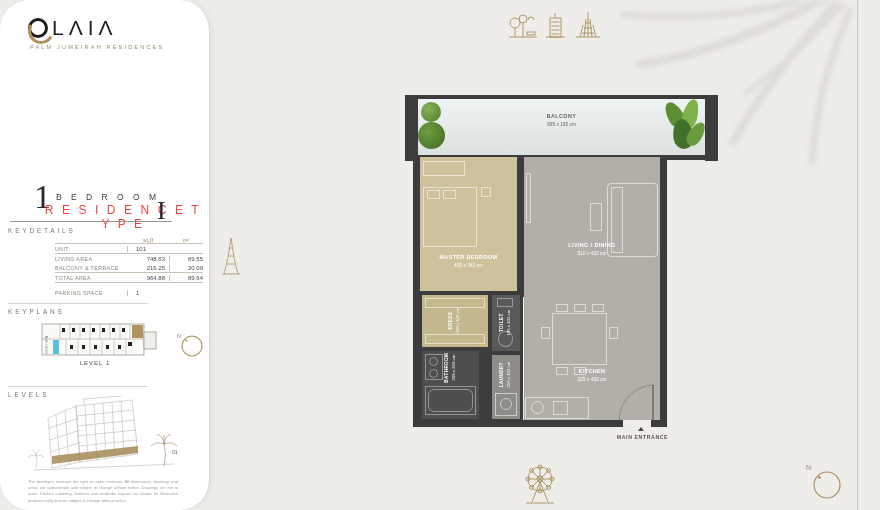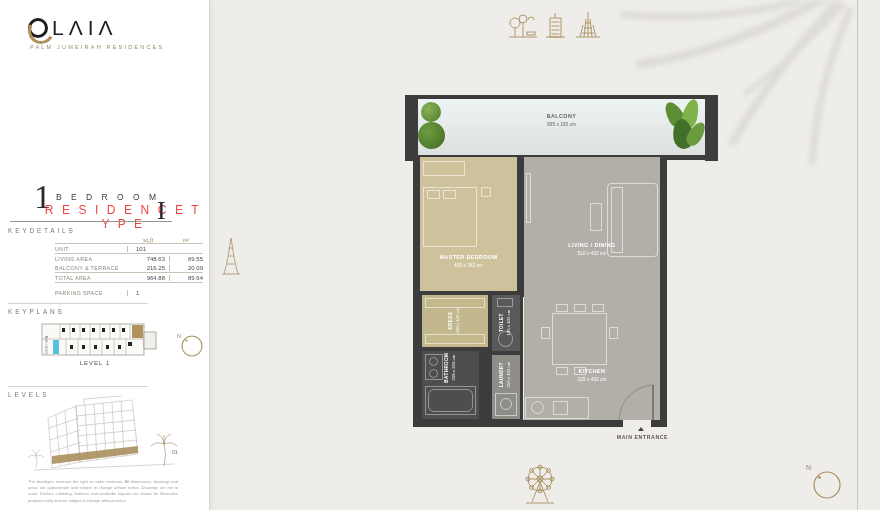--- a/index.html
+++ b/index.html
@@ -1,21 +1,21 @@
 <!DOCTYPE html>
 <html><head>
 <meta charset="utf-8">
 <style>
   * { margin:0; padding:0; box-sizing:border-box; }
   body { font-family:"Liberation Sans", sans-serif; background:#ffffff; }
   #canvas { position:relative; width:880px; height:510px; background:#efedea; overflow:hidden; }
 
   
   .sidebar { position:absolute; left:0; top:0; width:210px; height:510px; background:#ffffff;
-             border-right:1px solid #d9d6d1; box-shadow:2px 0 6px rgba(0,0,0,.05); z-index:5; }
+             border-right:1px solid #d9d6d1; box-shadow:2px 0 6px rgba(0,0,0,.05); z-index:5;border-radius:30px; }
   .logo { position:absolute; left:28px; top:16px; display:flex; align-items:center; }
   .logo-o { position:relative; width:20px; height:20px; border:3px solid #1d1d1d; border-radius:50%; margin-right:4px; }
   .logo-o:after { content:""; position:absolute; left:-3px; top:-3px; width:20px; height:20px; border-radius:50%;
                   border:3px solid transparent; border-left-color:#b29059; border-bottom-color:#b29059; transform:rotate(-15deg); }
   .logo-rest { font-size:21px; letter-spacing:5px; color:#1d1d1d; font-weight:400; }
   .tagline { position:absolute; left:30px; top:44px; font-size:5.5px; letter-spacing:2.2px; color:#9b8a68; }
 
   .title-num { position:absolute; left:34px; top:178px; font-family:"Liberation Serif", serif; font-size:34px; color:#2a2a2a; }
   .title-bed { position:absolute; left:56px; top:192px; font-size:8.5px; letter-spacing:3.5px; color:#3c3c3c; }
   .title-res { position:absolute; left:37px; top:203px; font-size:12px; letter-spacing:2.6px; color:#ef4444;text-align:center; }

